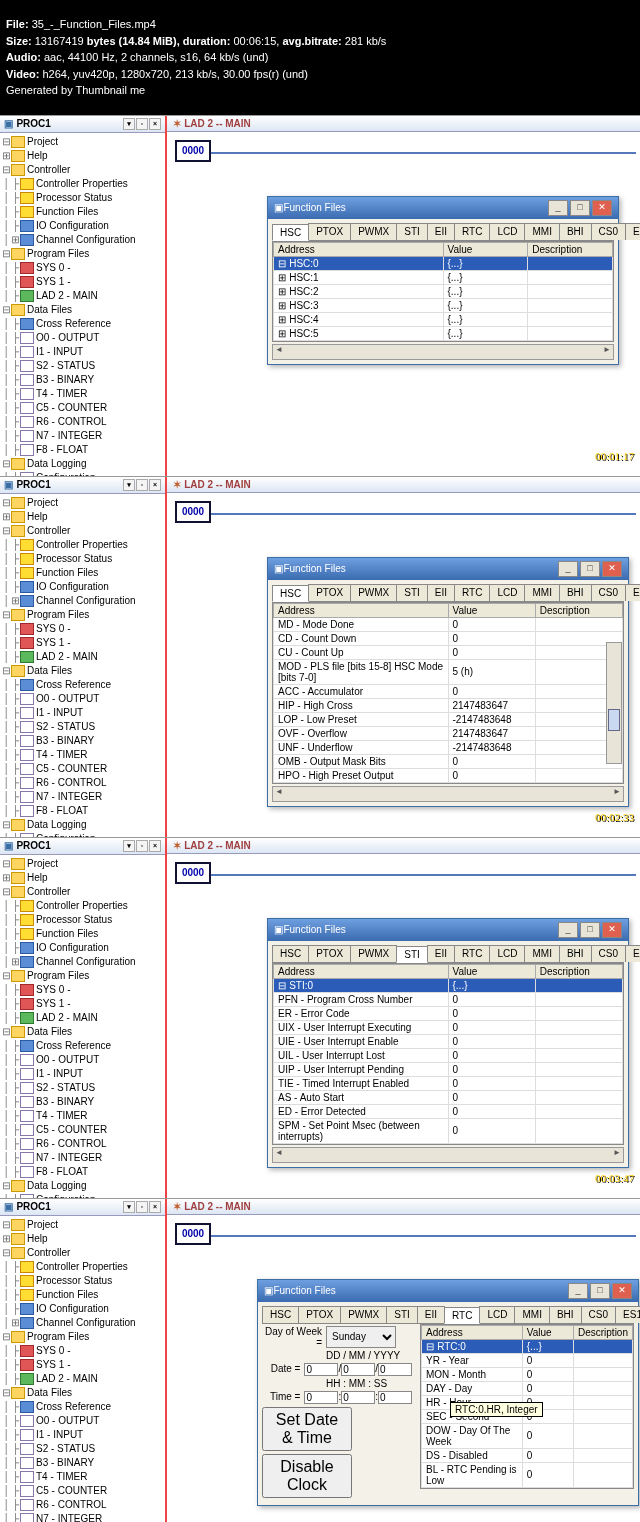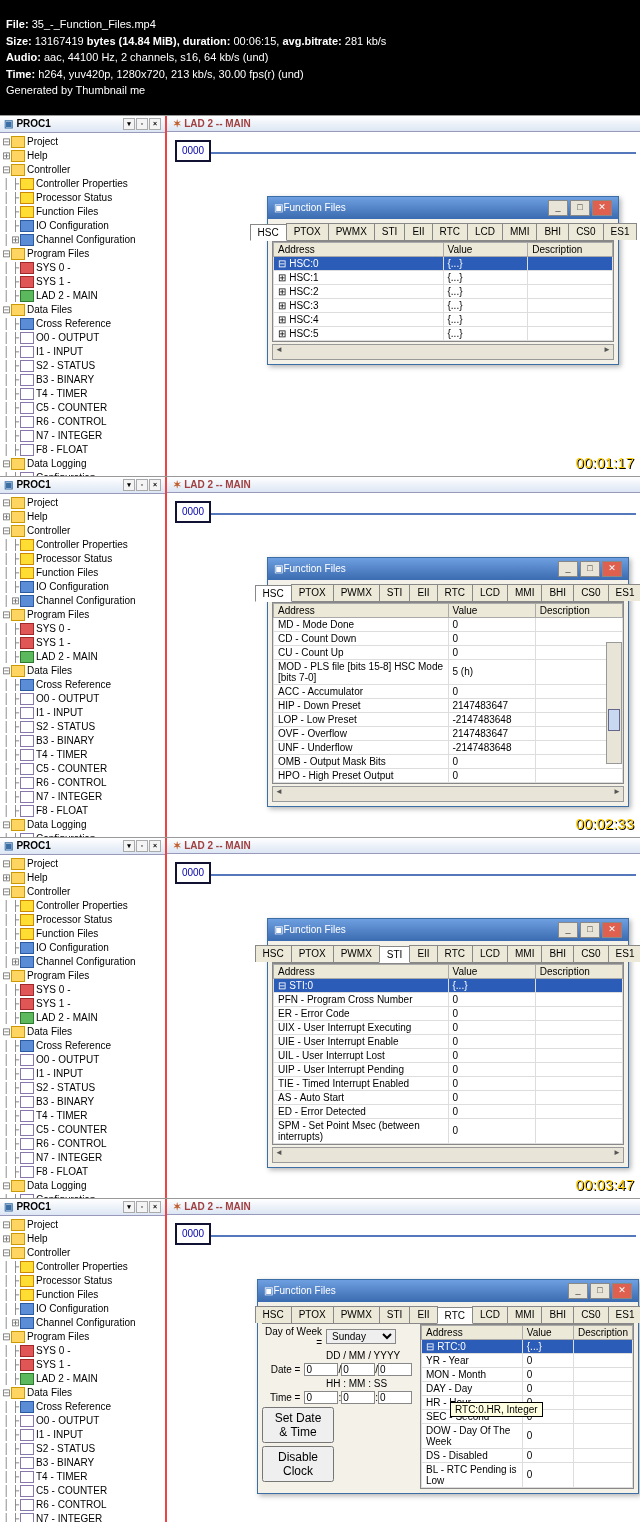--- a/index.html
+++ b/index.html
@@ -17,59 +17,59 @@
   .ic { display:inline-block; width:12px; height:10px; margin-right:2px; vertical-align:middle; }
   .ic-fld { background:#ffd561; border:1px solid #cc9900; }
   .ic-pg  { background:#fff; border:1px solid #87a; }
   .ic-yl  { background:#ffdd33; border:1px solid #cc8800; }
   .ic-bl  { background:#5b8dd6; border:1px solid #2c5aa0; }
   .ic-gr  { background:#5cb85c; border:1px solid #2d7a2d; }
   .ic-rd  { background:#e05555; border:1px solid #a02828; }
   .main { flex:1; background:#fff; position:relative; }
   .main-title { background:linear-gradient(#fff,#dce6f4); padding:2px 6px; border-bottom:1px solid #99b; font-weight:bold; color:#a04040; }
   .main-title::before { content:"✶ "; color:#c06030; }
-  .rungbox { margin:8px 0 0 8px; width:32px; height:18px; border:2px solid #113; color:#00a; font-weight:normal; text-align:center; line-height:18px; background:#fff; }
+  .rungbox { margin:8px 0 0 8px; width:32px; height:18px; border:2px solid #113; color:#00a; font-weight:bold; text-align:center; line-height:18px; background:#fff; }
   .rungline { position:absolute; top:36px; left:44px; right:4px; height:2px; background:#5577bb; }
   .window { position:absolute; border:1px solid #3a6ea5; background:#ece9d8; box-shadow:2px 2px 5px rgba(0,0,0,0.3); }
   .w-title { background:linear-gradient(#6e9fe0,#3b6bb0); color:#fff; padding:3px 6px; display:flex; align-items:center; }
   .w-title::before { content:"▣ "; }
   .w-ctrls { margin-left:auto; display:flex; gap:2px; }
   .w-ctrls span { width:18px; height:14px; background:#e8e4d8; border:1px solid #888; text-align:center; font-size:9px; line-height:13px; color:#333; }
   .w-ctrls span.close { background:#e06050; color:#fff; }
   .w-body { background:#f4f1e8; padding:4px; }
-  .tabs { display:flex; gap:0; background:#f4f1e8; border-bottom:1px solid #888;justify-content:center; }
+  .tabs { display:flex; gap:0; background:#f4f1e8; border-bottom:1px solid #888; }
   .tab { padding:2px 7px; background:#ece9d8; border:1px solid #888; border-bottom:none; margin-right:-1px; font-size:10px; }
   .tab.active { background:#fff; font-weight:normal; border-bottom:1px solid #fff; position:relative; top:1px; }
   .grid { background:#fff; border:1px solid #888; }
   .grid table { width:100%; border-collapse:collapse; font-size:10px;padding-left:47px; }
   .grid th { background:#ece9d8; border:1px solid #aaa; padding:1px 4px; text-align:left; font-weight:normal; }
   .grid td { border:1px solid #ddd; padding:1px 4px; }
   .grid tr.sel td { background:#2b5cb8; color:#fff; }
   .scrollbar { height:14px; background:#e8e4d8; border:1px solid #999; margin-top:2px; position:relative; }
   .scrollbar::before, .scrollbar::after { content:"◄"; position:absolute; left:2px; top:0; font-size:8px; color:#555; }
   .scrollbar::after { content:"►"; left:auto; right:2px; }
   .vscroll { position:absolute; right:2px; top:40px; bottom:20px; width:14px; background:#e8e4d8; border:1px solid #999; }
   .vthumb { position:absolute; left:1px; right:1px; height:20px; background:#c8d8f0; border:1px solid #668; }
-  .timestamp { position:absolute; bottom:5px; right:6px; color:#ffcc00; font-family:Liberation Sans, sans-serif; font-size:15px; text-shadow:1px 1px #000; }
+  .timestamp { position:absolute; bottom:14px; right:6px; color:#ffcc00; font-family:Liberation Serif, serif; font-size:11px; text-shadow:1px 1px #000; }
   .rtc-form { display:flex; gap:8px; }
   .rtc-left { width:150px; font-size:10px; }
-  .rtc-left .row { display:flex; align-items:center; margin:2px 0; }
+  .rtc-left .row { display:flex; margin:2px 0; }
   .rtc-left .lbl { width:60px; text-align:right; padding-right:4px; }
   .rtc-left input, .rtc-left select { font-size:10px; width:30px; border:1px solid #888; padding:0 1px; }
-  .rtc-left button { font-size:12px; padding:2px 6px; margin:3px 0; display:block; width:72px; }
+  .rtc-left button { font-size:16px; padding:2px 6px; margin:3px 0; display:block; width:90px; }
   .tooltip { position:absolute; background:#ffffe1; border:1px solid #000; padding:1px 4px; font-size:10px; }
 </style>
 </head>
 <body>
 
 <div class="header">
   <div><b>File:</b> <span>35_-_Function_Files.mp4</span></div>
   <div><b>Size:</b> <span>13167419</span> <b>bytes (14.84 MiB),</b> <b>duration:</b> <span>00:06:15,</span> <b>avg.bitrate:</b> <span>281 kb/s</span></div>
   <div><b>Audio:</b> <span>aac, 44100 Hz, 2 channels, s16, 64 kb/s (und)</span></div>
-  <div><b>Time:</b> <span>h264, yuv420p, 1280x720, 213 kb/s, 30.00 fps(r) (und)</span></div>
+  <div><b>Video:</b> <span>h264, yuv420p, 1280x720, 213 kb/s, 30.00 fps(r) (und)</span></div>
   <div>Generated by Thumbnail me</div>
 </div>
 
 <div id="panels">
     <div class="panel">
     <div class="sidebar">
       <div class="sb-title">
           <span>PROC1</span>
         <span class="sb-tools">
             <span>▾</span>
@@ -274,21 +274,21 @@
                       <td>  MOD - PLS file [bits 15-8]  HSC Mode [bits 7-0]</td>
                       <td>5 (h)</td>
                       <td></td>
                     </tr>
                     <tr class="">
                       <td>  ACC - Accumulator</td>
                       <td>0</td>
                       <td></td>
                     </tr>
                     <tr class="">
-                      <td>  HIP - Down Preset</td>
+                      <td>  HIP - High Cross</td>
                       <td>2147483647</td>
                       <td></td>
                     </tr>
                     <tr class="">
                       <td>  LOP - Low Preset</td>
                       <td>-2147483648</td>
                       <td></td>
                     </tr>
                     <tr class="">
                       <td>  OVF - Overflow</td>

